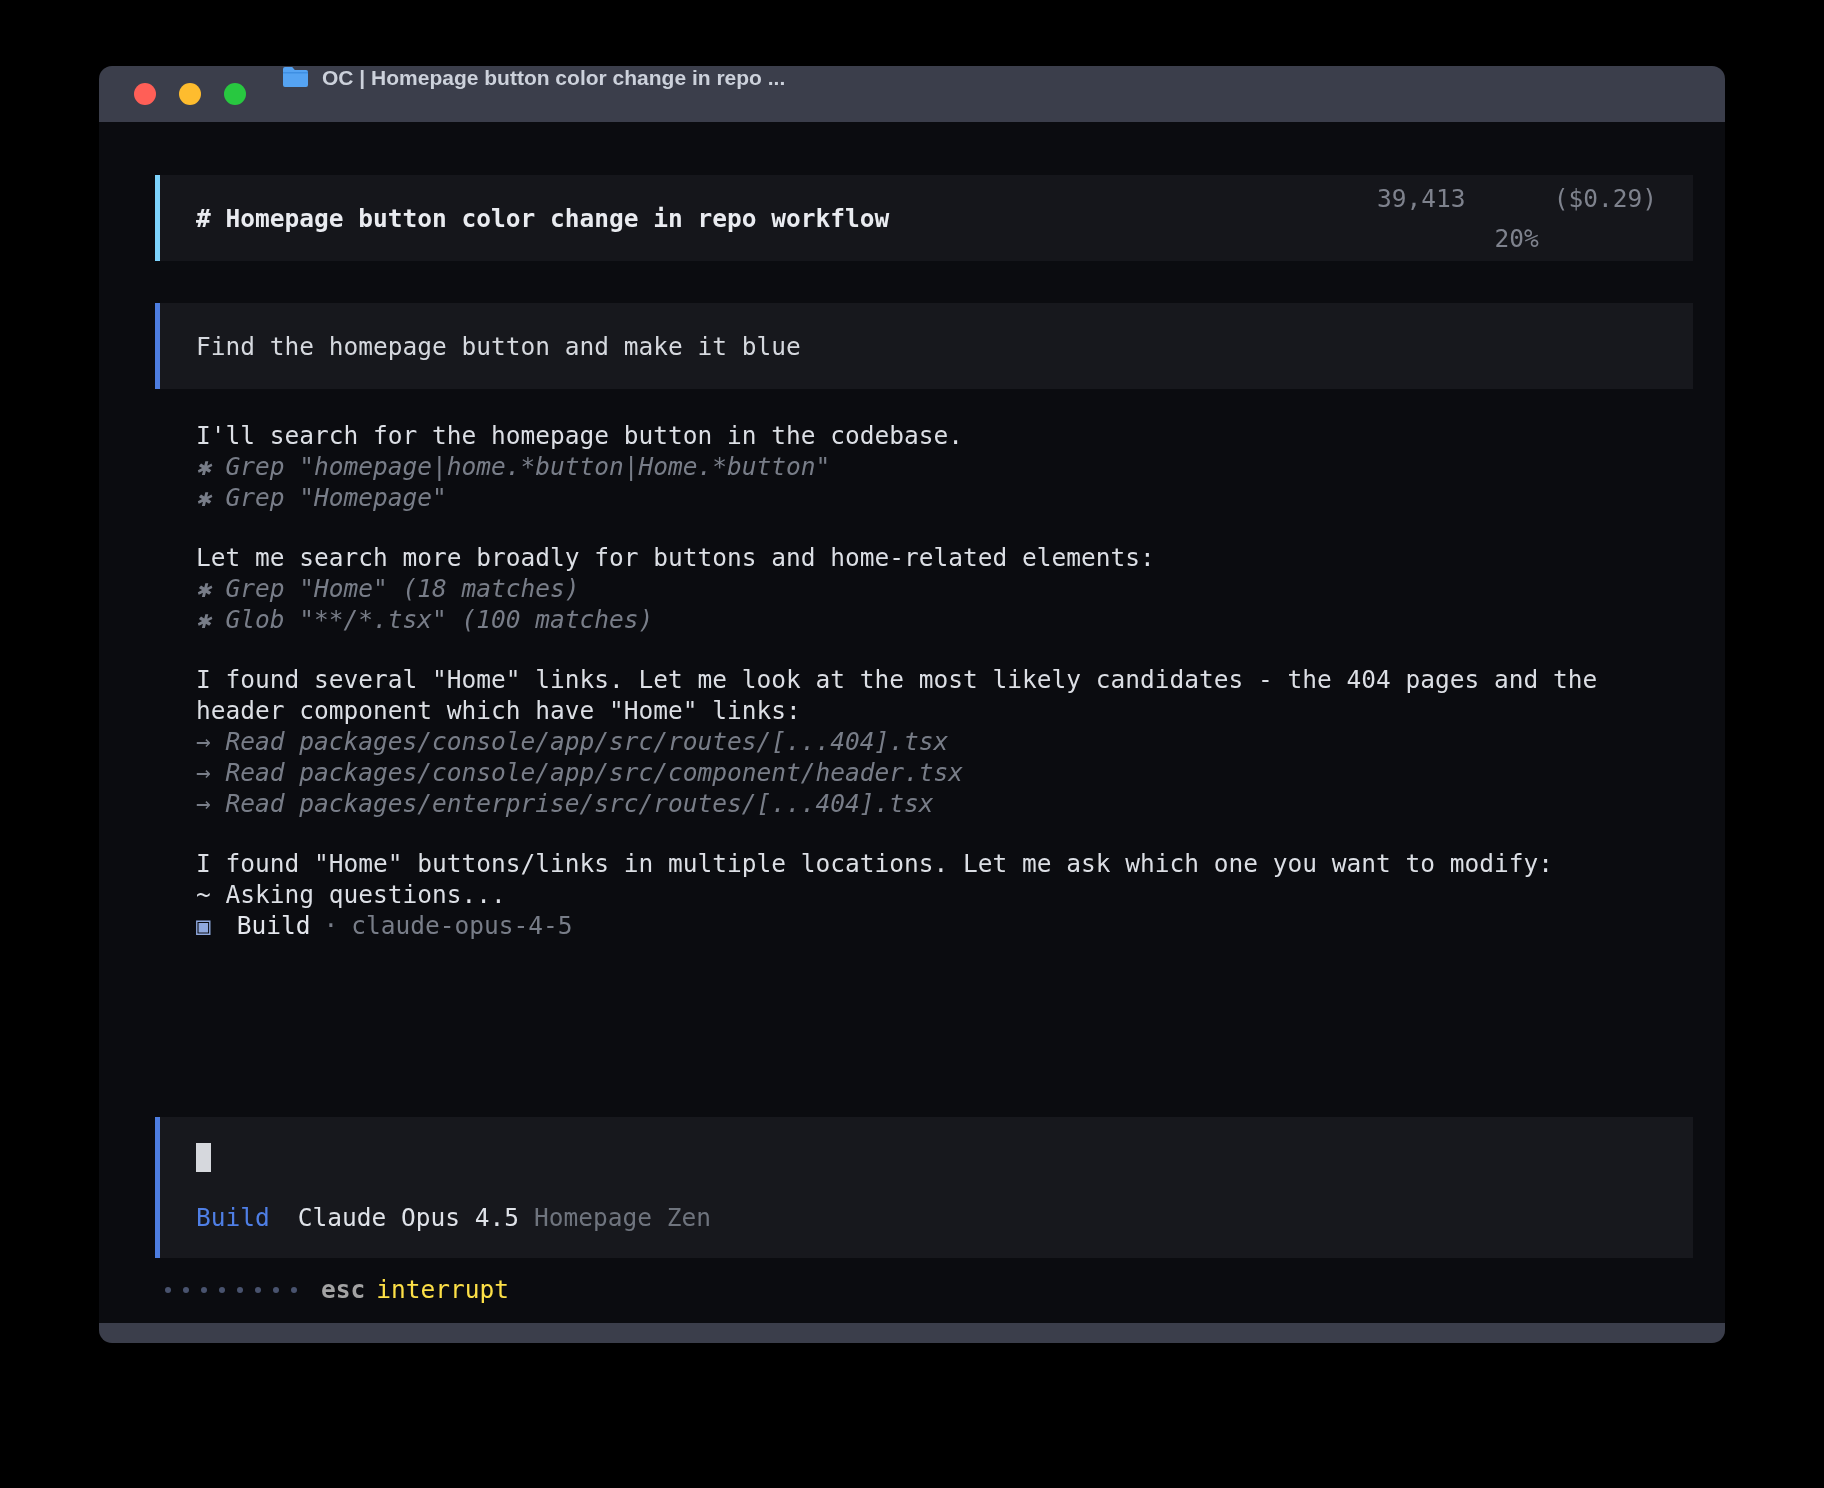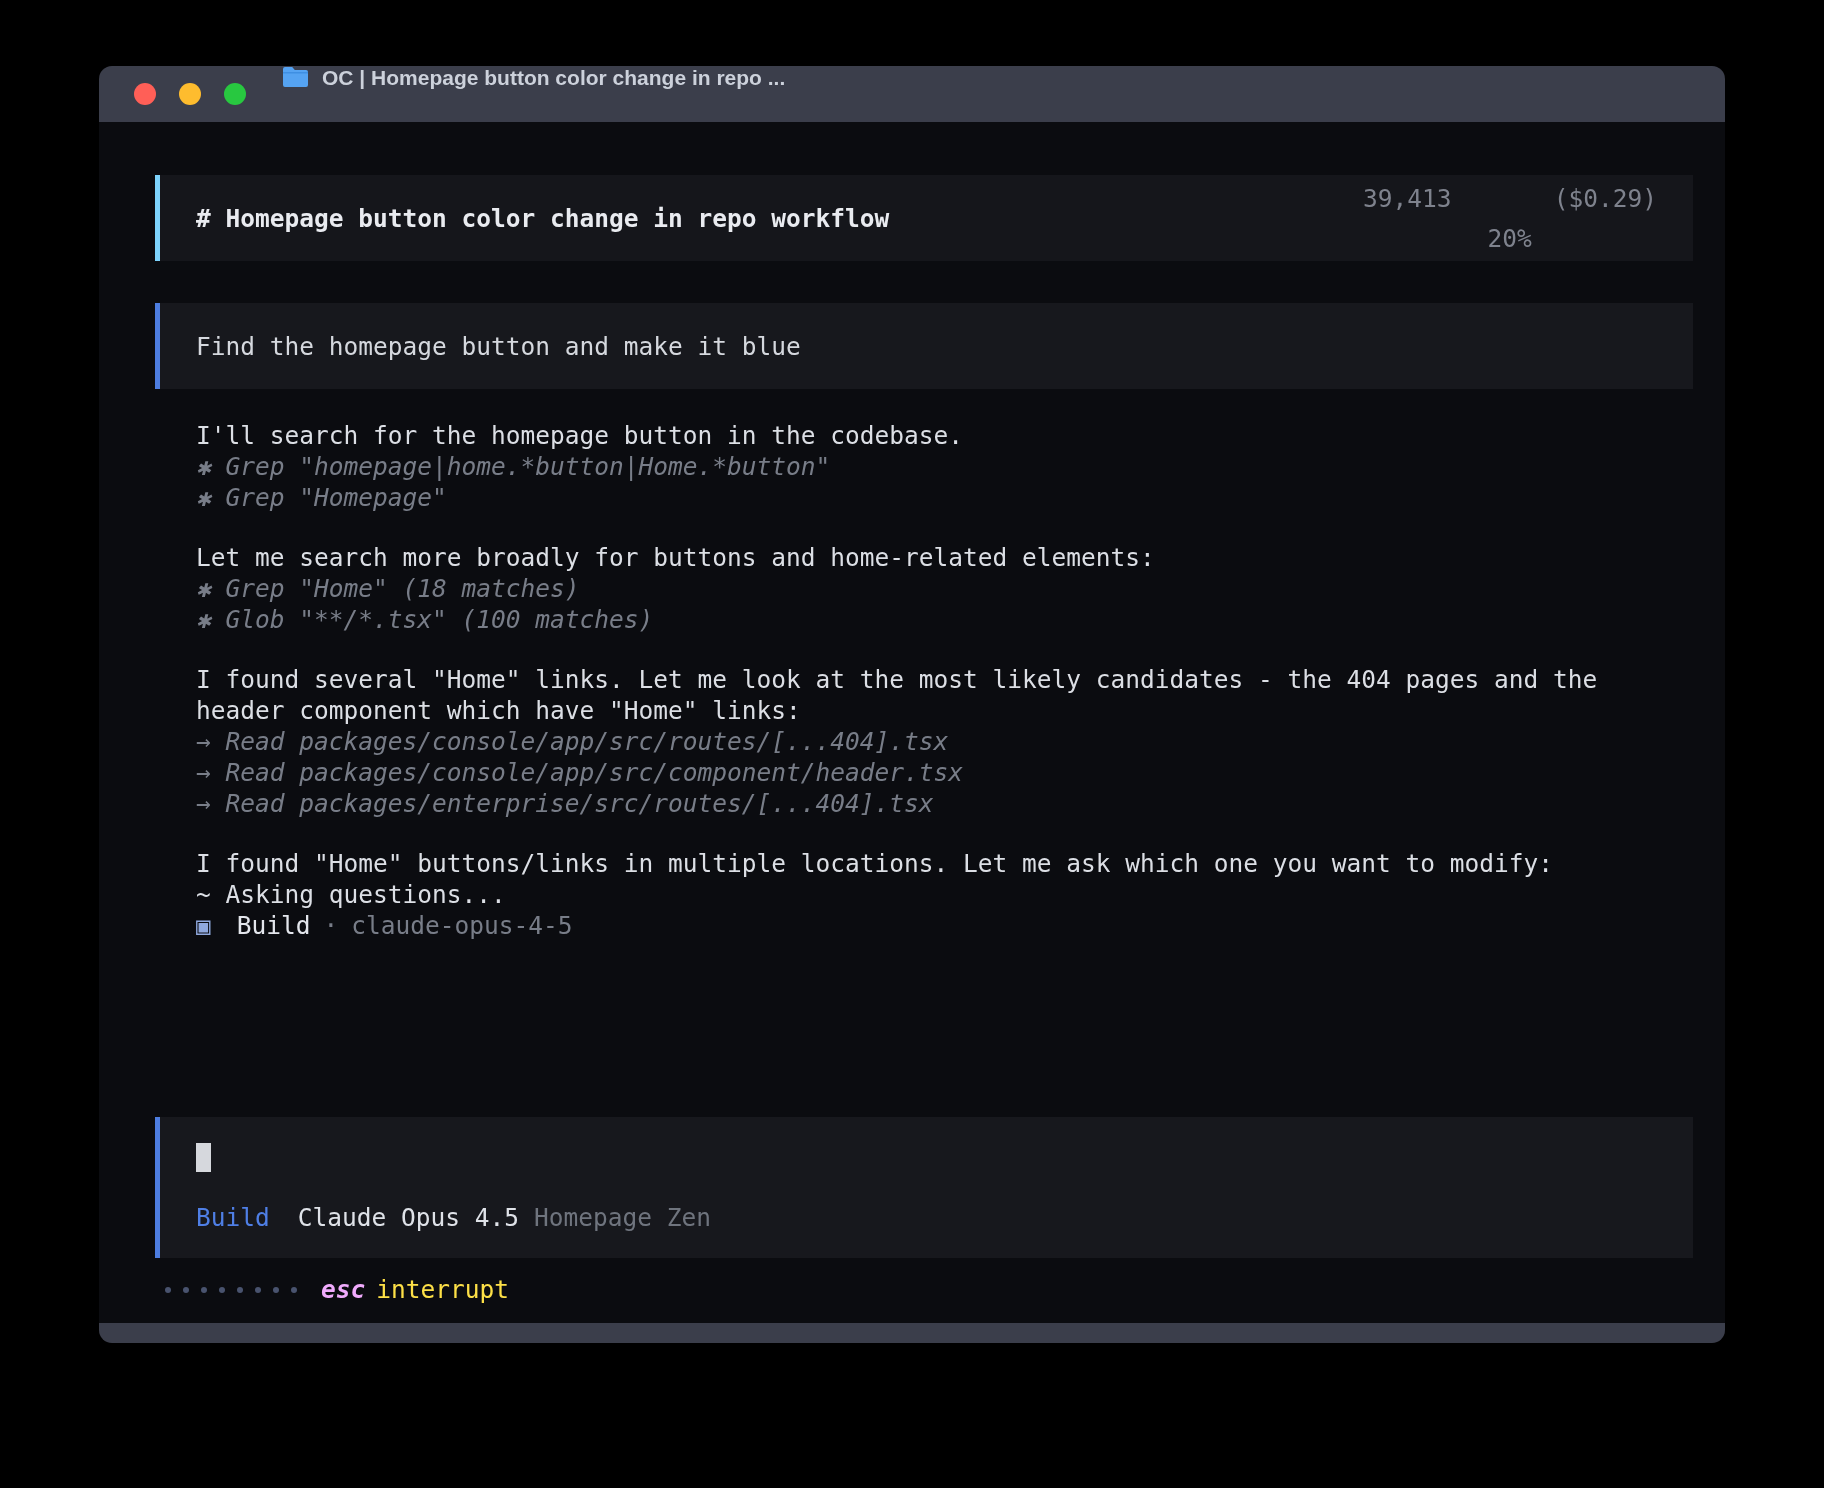--- a/index.html
+++ b/index.html
@@ -34,21 +34,21 @@
   }
   .panel {
     position: absolute; left: 56px; width: 1538px;
     background: #15161b;
     display: flex; align-items: center;
     padding: 0 36px;
     font-size: 24.5px;
   }
   .session-header { top: 53px; height: 86px; border-left: 5px solid #7dd3fc; justify-content: space-between; }
   .session-title { color: #e9ebf0; font-weight: bold; white-space: nowrap; }
-  .session-stats { color: #7e828d; display: flex; white-space: nowrap; gap: 7px; }
+  .session-stats { color: #7e828d; display: flex; white-space: nowrap; }
   .stat-pct  { margin-left: 29px; margin-top: 40px; }
   .stat-cost { margin-left: 15px; }
   .user-msg {
     top: 181px; height: 86px;
     background: #17181d;
     border-left: 5px solid #4d7de0;
     color: #d5d8de; white-space: nowrap;
   }
   .transcript {
     position: absolute; left: 97px; top: 298px; width: 1470px;
@@ -75,21 +75,21 @@
   .model-label    { color: #dfe2e8; margin-left: 28px; }
   .provider-label { color: #6f747e; margin-left: 15px; }
   .footer {
     position: absolute; left: 66px; right: 32px; bottom: 18px; height: 31px;
     display: flex; align-items: center; justify-content: space-between;
     font-size: 24.5px; white-space: nowrap;
   }
   .footer-left { display: flex; align-items: center; }
   .dots { display: flex; gap: 12px; margin-right: 24px; align-items: center; }
   .dot  { width: 6px; height: 6px; border-radius: 50%; background: #49536e; }
-  .key  { color: #f0abfc; font-weight: bold; font-style: italic; }
+  .key  { color: #a3a3a3; font-weight: bold; }
   .hint { color: #fde047; margin-left: 11px; }
   .footer-right { display: flex; gap: 38px; }
   .pair { display: flex; align-items: center; }
 </style>
 </head>
 <body>
 
 <div class="window">
 
   <div class="titlebar">

